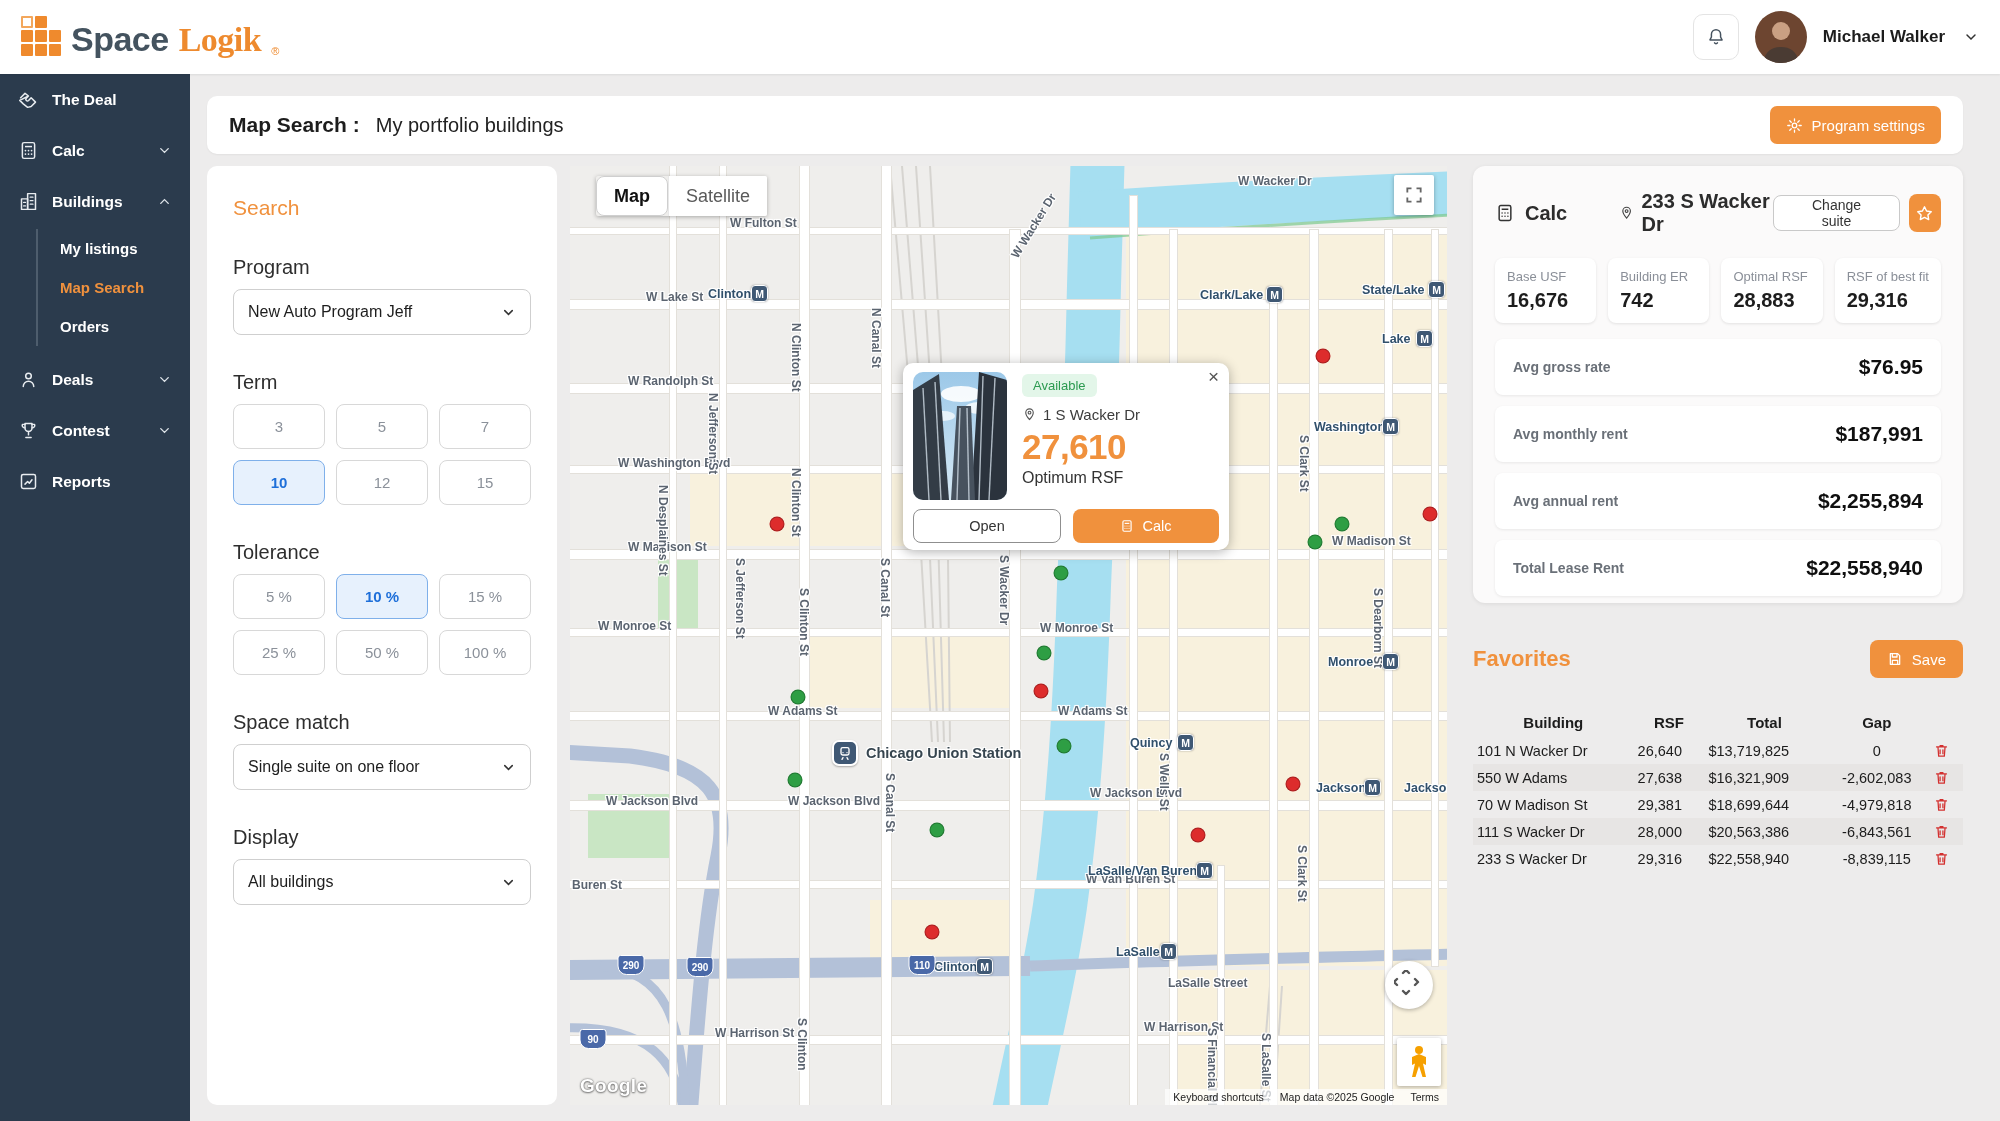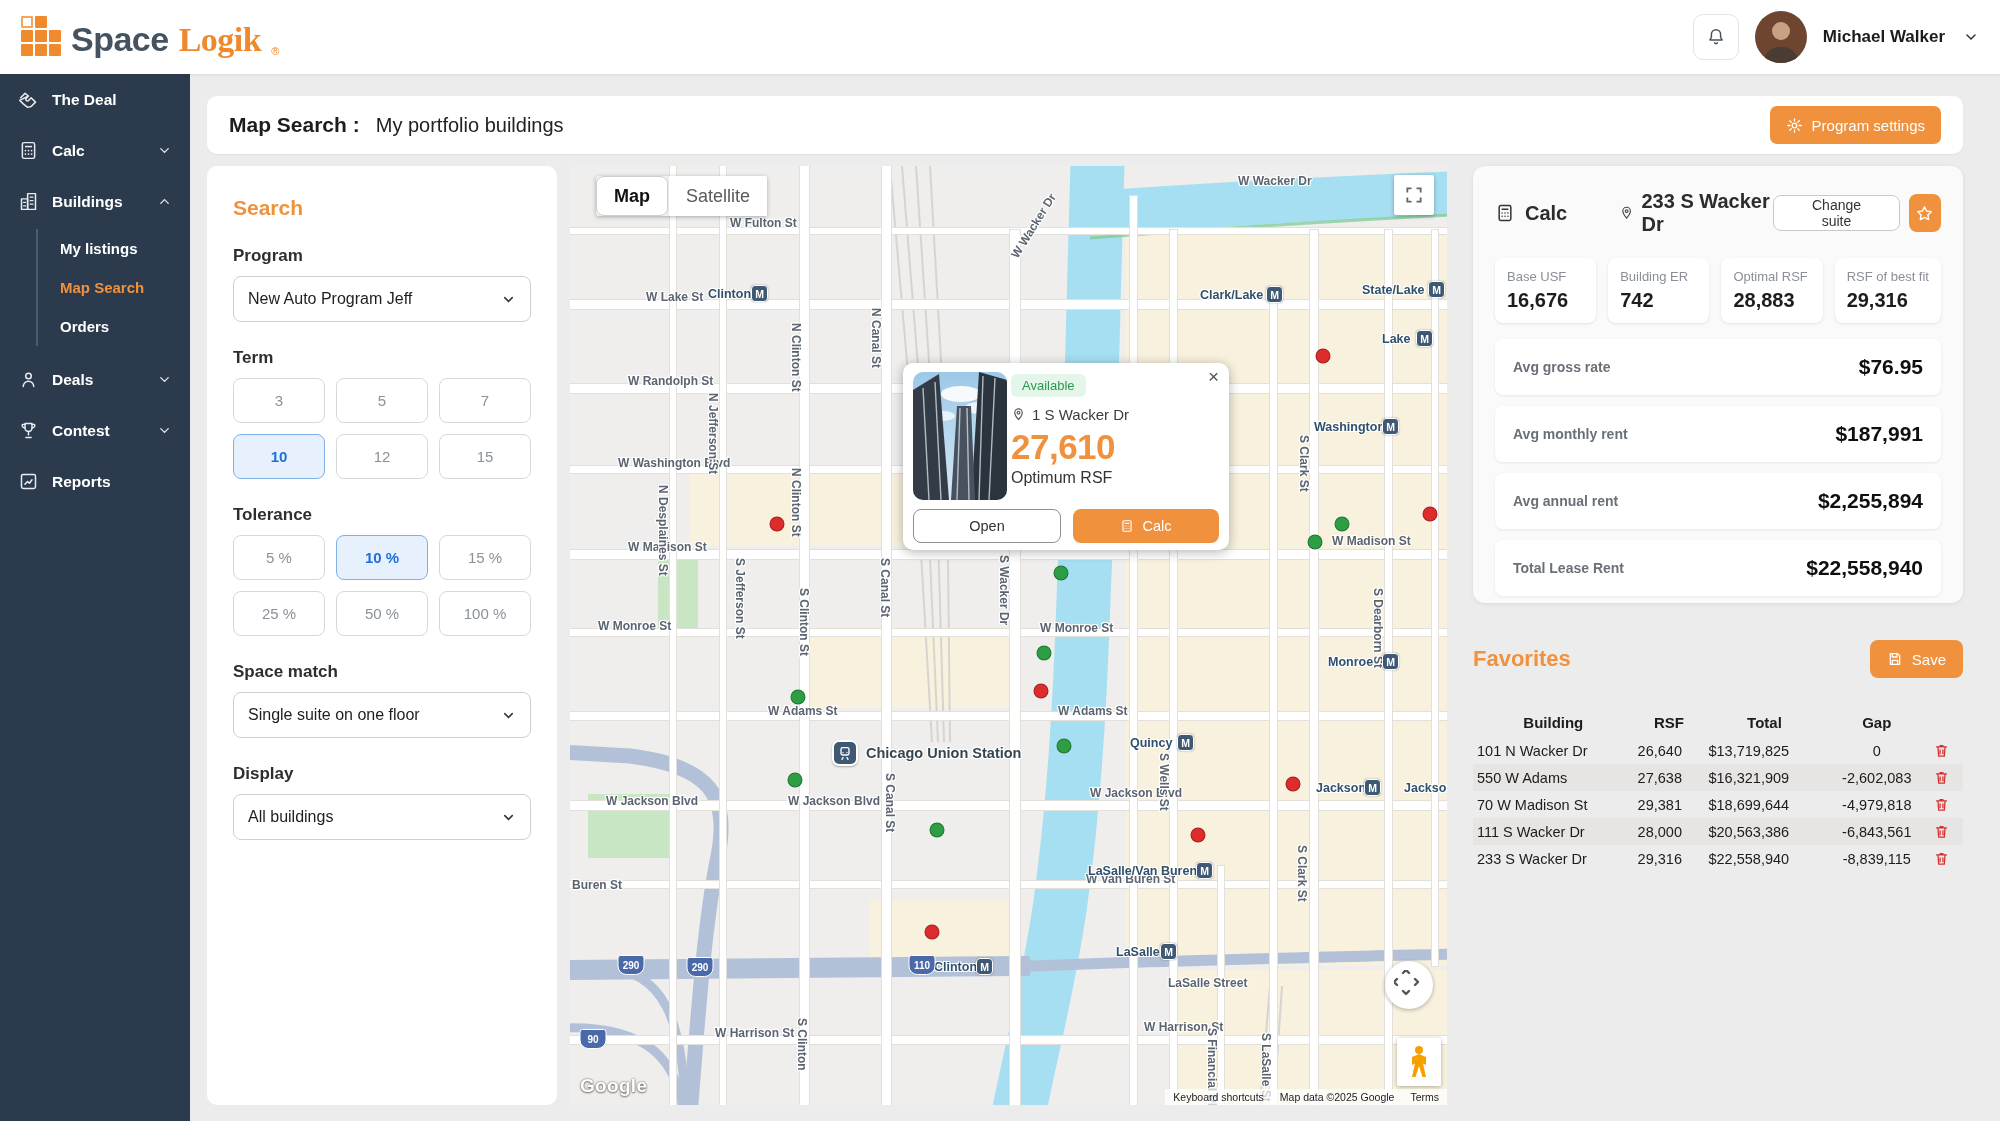--- a/index.html
+++ b/index.html
@@ -38,22 +38,22 @@
   .pagebar{position:absolute;left:17px;top:22px;width:1756px;height:58px;background:#fff;border-radius:10px;
     display:flex;align-items:center;padding:0 22px;box-shadow:0 1px 2px rgba(0,0,0,.05)}
   .pagebar-title{font-size:21px;font-weight:bold;color:#1d1d1d}
   .pagebar-sub{font-size:20px;color:#222;margin-left:16px}
   .settings-btn{margin-left:auto;background:#f0913d;color:#fff;border:none;border-radius:7px;height:38px;padding:0 16px;
     font-size:15px;display:flex;align-items:center;gap:9px;cursor:pointer;font-family:inherit}
   .settings-btn svg{width:17px;height:17px}
 
   
   .search-card{position:absolute;left:17px;top:92px;width:350px;height:939px;background:#fff;border-radius:10px;padding:30px 26px}
-  .search-title{color:#f0913d;font-size:21px;font-weight:bold}
-  .field-label{font-size:17px;font-weight:bold;color:#2e2e2e;margin:26px 0 10px}
+  .search-title{color:#f0913d;font-size:21px;font-weight:normal}
+  .field-label{font-size:20px;font-weight:normal;color:#2e2e2e;margin:36px 0 10px}
   .sel{width:100%;height:46px;border:1px solid #cfcfcf;border-radius:8px;display:flex;align-items:center;justify-content:space-between;
     padding:0 14px;font-size:16px;color:#1e1e1e;background:#fff;cursor:pointer}
   .sel .sel-chev{color:#333;display:flex}
   .btn-grid{display:grid;grid-template-columns:repeat(3,1fr);gap:11px}
   .opt-btn{height:45px;border:1px solid #d8d8d8;border-radius:8px;background:#fff;color:#8b919a;font-size:15px;
     display:flex;align-items:center;justify-content:center;cursor:pointer;font-family:inherit}
   .opt-btn.selected{background:#e7f1fd;border-color:#7fb0ea;color:#1e6fd9;font-weight:bold}
 
   
   .map{position:absolute;left:380px;top:92px;width:877px;height:939px;background:#efeeec;overflow:hidden}
@@ -88,21 +88,21 @@
     box-shadow:0 1px 4px rgba(0,0,0,.3);display:flex;align-items:center;justify-content:center;z-index:20}
   .google-logo{position:absolute;left:10px;bottom:8px;color:#fff;font-size:19px;font-weight:bold;letter-spacing:.3px;z-index:20;
     text-shadow:0 0 2px rgba(60,60,60,.9),0 1px 2px rgba(0,0,0,.4)}
   .attribution{position:absolute;right:0;bottom:0;display:flex;gap:16px;align-items:center;font-size:10.5px;color:#1c1c1c;
     background:rgba(255,255,255,.7);padding:2px 8px;z-index:20}
   .attribution span{cursor:pointer;white-space:nowrap}
 
   
   .map-popup{position:absolute;left:333px;top:197px;width:326px;height:187px;background:#fff;border-radius:10px;z-index:25;
     box-shadow:0 2px 12px rgba(0,0,0,.3);padding:9px 10px}
-  .popup-top{display:flex;gap:4px}
+  .popup-top{display:flex;gap:15px}
   .popup-photo{width:94px;height:128px;border-radius:10px;overflow:hidden;flex:0 0 auto}
   .popup-info{padding-top:2px}
   .badge-available{display:inline-block;background:#e3f6e9;color:#2b9a50;font-size:13px;padding:4px 11px;border-radius:6px}
   .popup-addr{display:flex;align-items:center;gap:6px;margin-top:9px;font-size:15px;color:#3c3c3c}
   .popup-addr svg{width:15px;height:15px;color:#555}
   .popup-value{font-size:35px;color:#f0913d;font-weight:600;margin-top:4px;letter-spacing:-.5px}
   .popup-caption{font-size:16px;color:#333;margin-top:2px}
   .popup-close{position:absolute;right:10px;top:4px;font-size:19px;color:#555;cursor:pointer;line-height:1}
   .popup-btns{display:flex;gap:12px;margin-top:9px}
   .popup-open{flex:1;height:34px;border:1px solid #8f8f8f;border-radius:8px;background:#fff;font-size:14.5px;color:#333;cursor:pointer;font-family:inherit}

